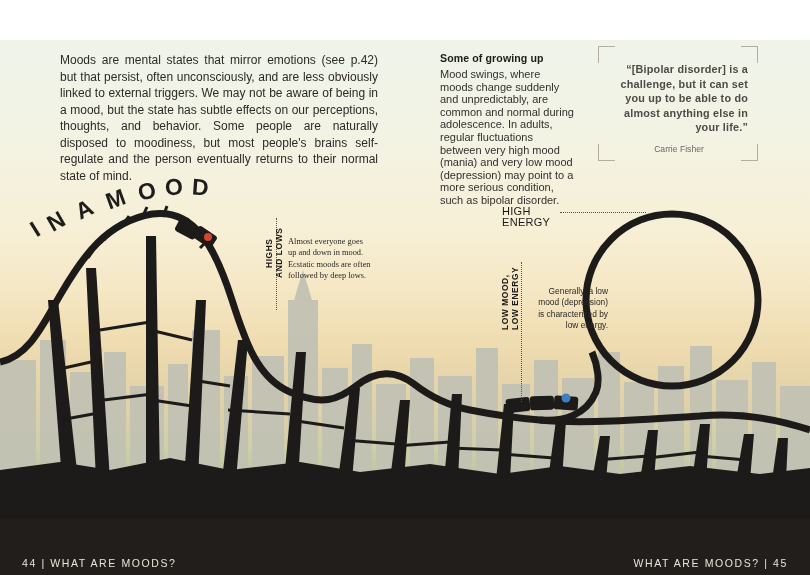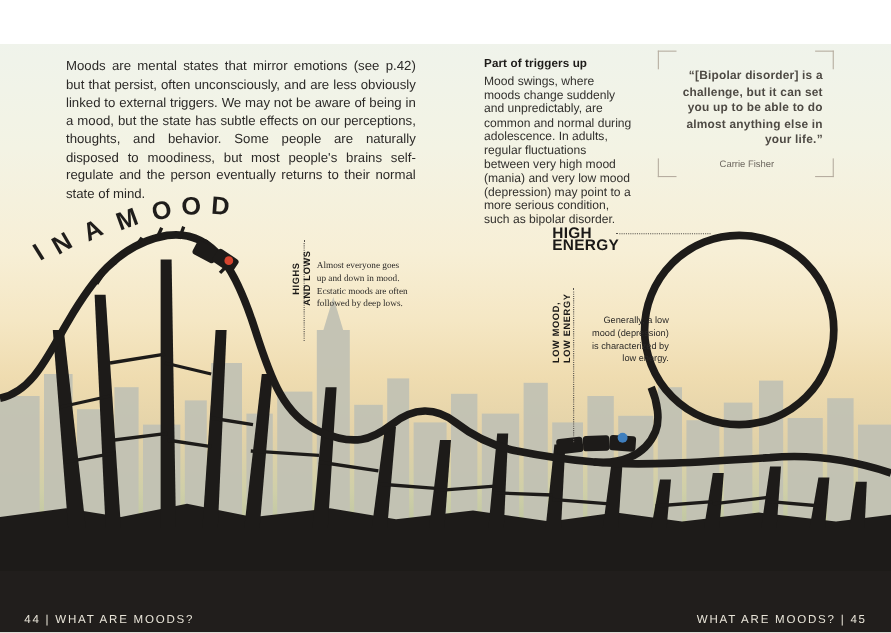--- a/index.html
+++ b/index.html
@@ -132,22 +132,22 @@
 
   
   .annot {
     position: absolute;
     font-size: 8.4px;
     line-height: 11.4px;
     color: #2a2826;
   }
   .annot .head {
     display: block;
-    font-weight: bold;
-    font-size: 14px;
+    font-weight: normal;
+    font-size: 11px;
     color: #1b1917;
     margin-bottom: 3px;
     letter-spacing: .3px;
   }
   .vlabel {
     position: absolute;
     font-size: 8.4px;
     font-weight: bold;
     letter-spacing: .6px;
     color: #1b1917;
@@ -322,21 +322,21 @@
     <span style="left:48px; top:28px; transform:rotate(-26deg);">A</span>
     <span style="left:78px; top:18px; transform:rotate(-20deg);">M</span>
     <span style="left:110px;top:10px; transform:rotate(-12deg);">O</span>
     <span style="left:137px;top:6px;  transform:rotate(-4deg);">O</span>
     <span style="left:164px;top:6px;  transform:rotate(4deg);">D</span>
   </div>
 
   <div class="intro">Moods are mental states that mirror emotions (see p.42) but that persist, often unconsciously, and are less obviously linked to external triggers. We may not be aware of being in a mood, but the state has subtle effects on our perceptions, thoughts, and behavior. Some people are naturally disposed to moodiness, but most people's brains self-regulate and the person eventually returns to their normal state of mind.</div>
 
   <div class="col2">
-    <h3>Part of triggers up</h3>
+    <h3>Some of growing up</h3>
     <p>Mood swings, where moods change suddenly and unpredictably, are common and normal during adolescence. In adults, regular fluctuations between very high mood (mania) and very low mood (depression) may point to a more serious condition, such as bipolar disorder.</p>
   </div>
 
   <div class="quotewrap">
     <span class="corner tl"></span>
     <span class="corner tr"></span>
     <span class="corner bl"></span>
     <span class="corner br"></span>
     <div class="quote">“[Bipolar disorder] is a challenge, but it can set you up to be able to do almost anything else in your life.”</div>
     <div class="attrib">Carrie Fisher</div>

